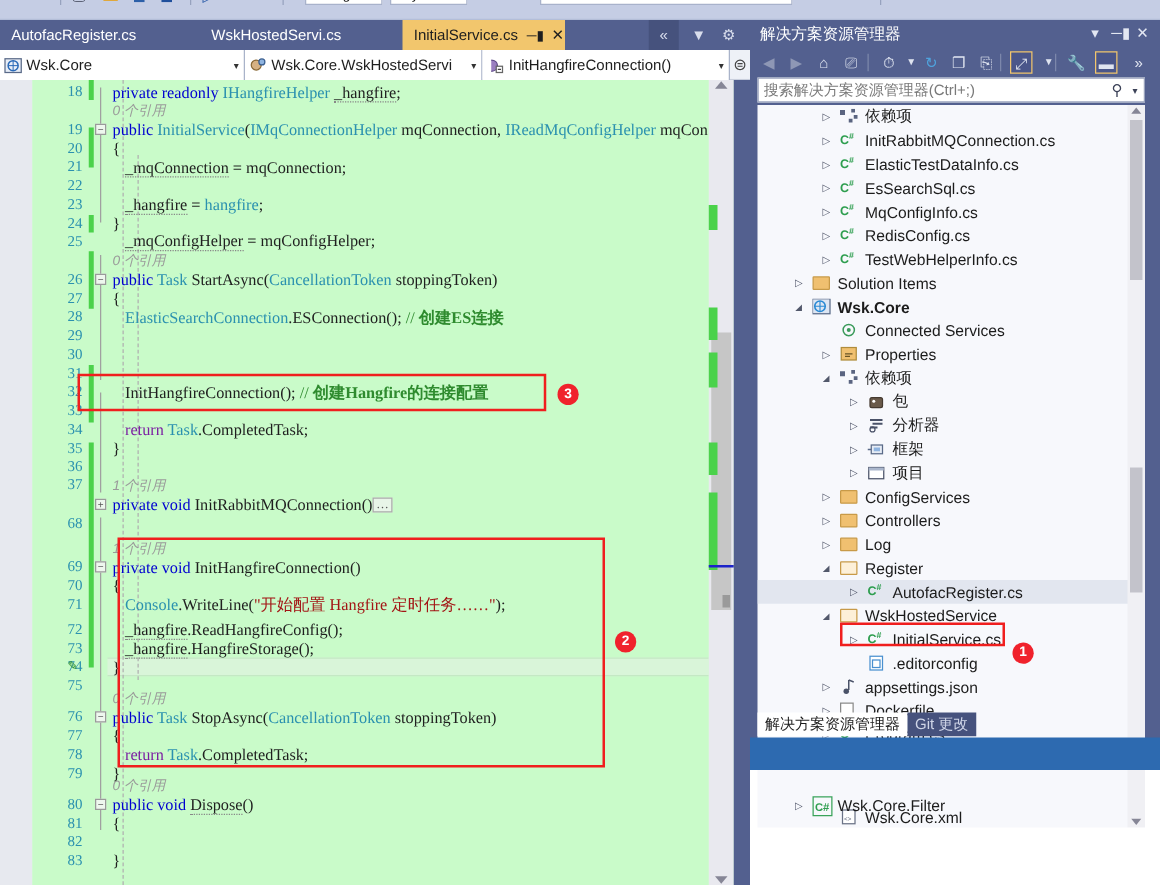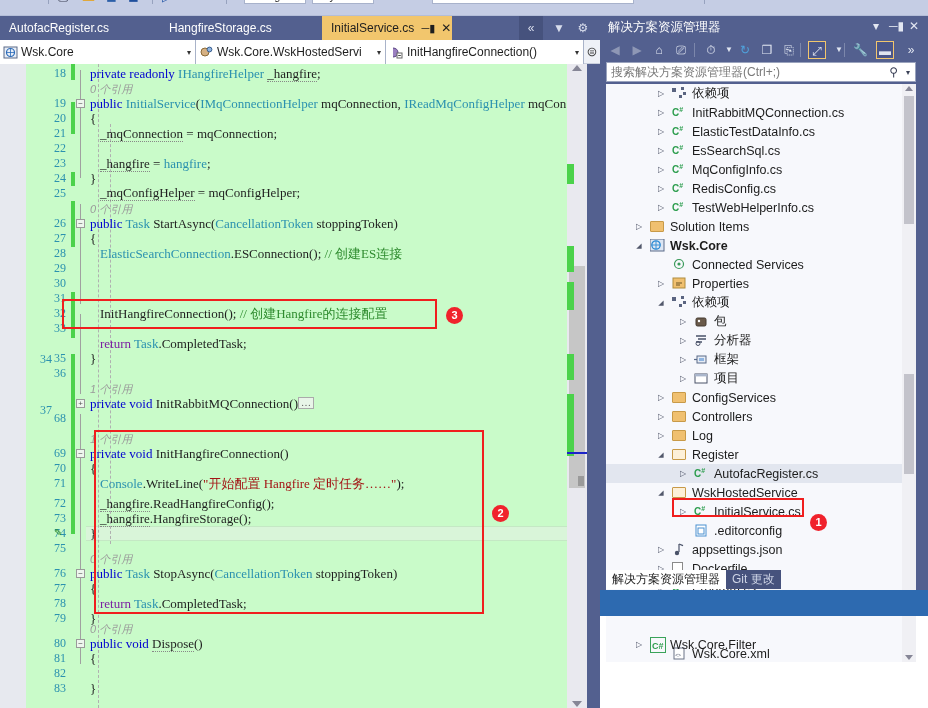--- a/index.html
+++ b/index.html
@@ -91,21 +91,21 @@
     position:absolute; left:90px; height:14px; line-height:14px;
     font-family:"Liberation Sans", sans-serif; font-size:11px; color:#9a9a9a;
     white-space:pre;
     font-style:italic;
   }
   .kw  { color:#0000d0; }
   .typ { color:#2b91af; }
   .ctl { color:#7b1fa2; }
   .str { color:#a31515; }
   .cmt { color:#2e8b2e; }
-  .cmtb{ color:#2e8b2e; font-weight:normal; }
+  .cmtb{ color:#2e8b2e; font-weight:bold; }
   .fld { color:#1f1f1f; border-bottom:1px dotted #888; }
   .caretline { position:absolute; left:86px; width:481px; height:15px; background:#d9f5d9;
                border-top:1px solid #c4e8c4; border-bottom:1px solid #c4e8c4; }
   .ellip { display:inline-block; border:1px solid #aaa; background:#e8f5e8;
            padding:0 2px; font-size:10px; color:#555; line-height:10px;
            position:relative; top:-2px;}
   
   .annbox { position:absolute; border:2px solid #f01e1e; }
   .badge {
     position:absolute; width:17px; height:17px; border-radius:50%;
@@ -201,21 +201,21 @@
     <div class="tb-txt" style="left:828px;">Live Share</div>
     <div class="tb-ico" style="left:904px;">✕</div>
   </div>
 </div>
 
 <div id="tabrow">
   <div class="tab" style="left:0px;width:160px;">
     <span>AutofacRegister.cs</span>
   </div>
   <div class="tab" style="left:160px;width:158px;">
-    <span>HangfireStorage.cs</span>
+    <span>WskHostedServi.cs</span>
   </div>
   <div class="tab active" style="left:322px;width:130px;">
     <span>InitialService.cs</span><span class="pin">─▮</span><span class="cls">✕</span>
   </div>
   <div class="tabbtn boxed" style="left:519px;width:24px;">«</div>
   <div class="tabbtn" style="left:549px;width:20px;">▼</div>
   <div class="tabbtn" style="left:572px;width:22px;">⚙</div>
 </div>
 
 <div id="navbar">
@@ -284,24 +284,24 @@
   <div class="ln" style="top:107px;">24</div>
   <div class="ln" style="top:122px;">25</div>
   <div class="ln" style="top:152px;">26</div>
   <div class="ln" style="top:167px;">27</div>
   <div class="ln" style="top:182px;">28</div>
   <div class="ln" style="top:197px;">29</div>
   <div class="ln" style="top:212px;">30</div>
   <div class="ln" style="top:227px;">31</div>
   <div class="ln" style="top:242px;">32</div>
   <div class="ln" style="top:257px;">33</div>
-  <div class="ln" style="top:288px;text-align:center;">34</div>
+  <div class="ln" style="top:272px;">34</div>
   <div class="ln" style="top:287px;">35</div>
   <div class="ln" style="top:302px;">36</div>
-  <div class="ln" style="top:339px;text-align:center;">37</div>
+  <div class="ln" style="top:316px;">37</div>
   <div class="ln" style="top:347px;">68</div>
   <div class="ln" style="top:382px;">69</div>
   <div class="ln" style="top:397px;">70</div>
   <div class="ln" style="top:412px;">71</div>
   <div class="ln" style="top:432px;">72</div>
   <div class="ln" style="top:447px;">73</div>
   <div class="ln" style="top:462px;">74</div>
   <div class="ln" style="top:477px;">75</div>
   <div class="ln" style="top:502px;">76</div>
   <div class="ln" style="top:517px;">77</div>

